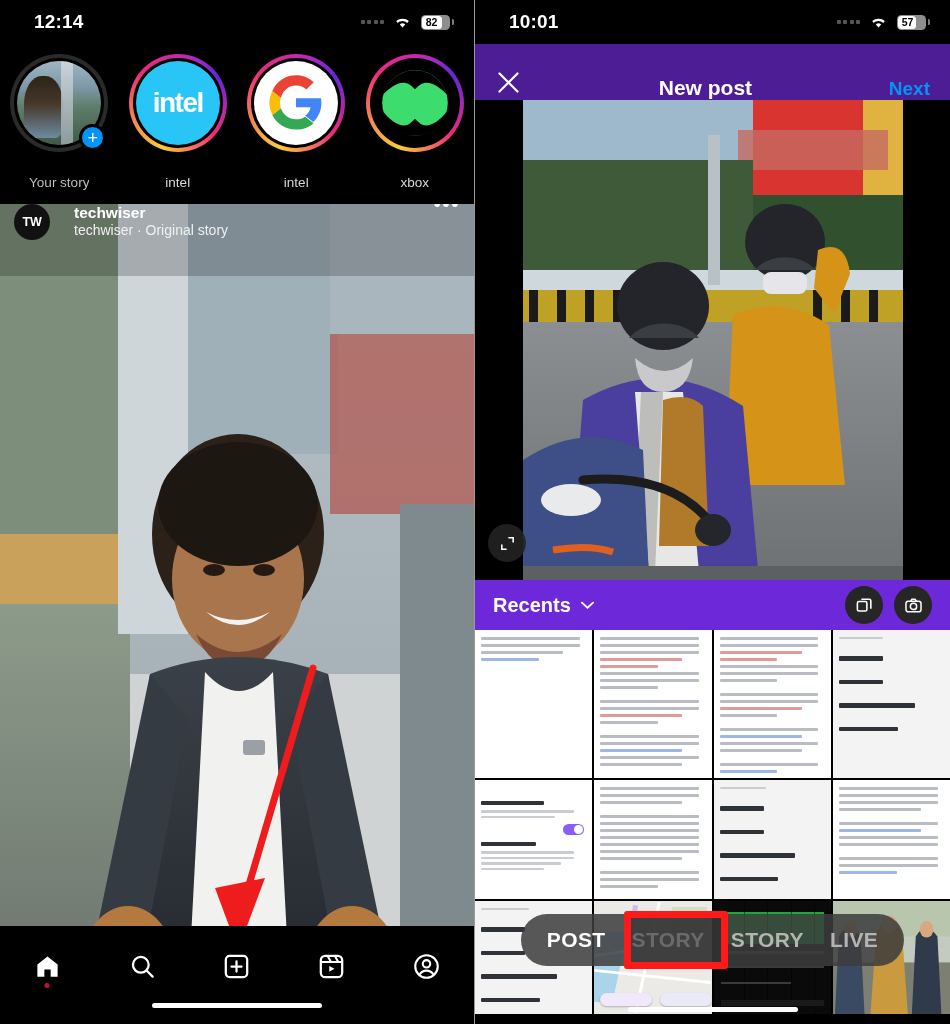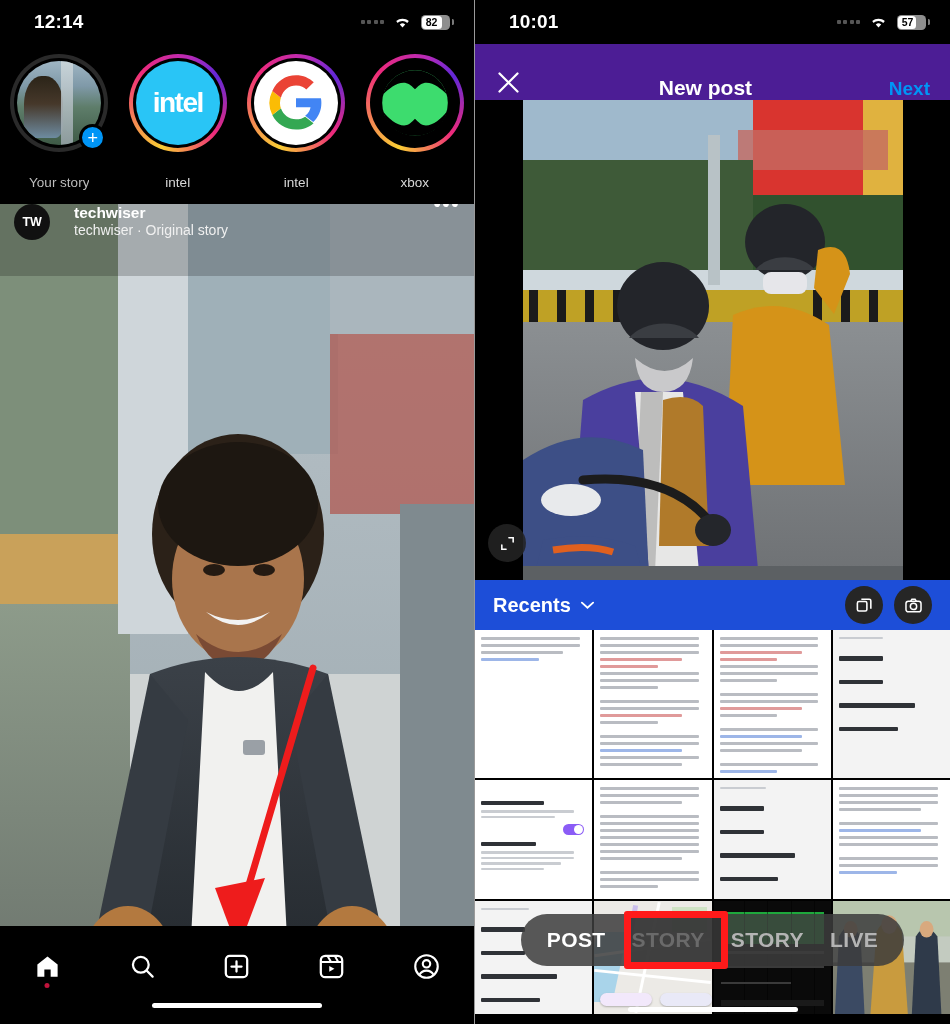--- a/index.html
+++ b/index.html
@@ -134,21 +134,21 @@
   .nav-next{ color:#0095f6; font-size:19px; font-weight:700; }
   .preview{
     position:relative; height:480px; background:#000; display:flex; align-items:center; justify-content:center;
   }
   .preview-img{ width:380px; height:480px; overflow:hidden; position:relative; }
   .expand{
     position:absolute; left:13px; bottom:18px; width:38px;height:38px;border-radius:50%;
     background:rgba(35,35,35,.88); display:flex;align-items:center;justify-content:center; z-index:5;
   }
   .recents{
-    height:50px; background:#1d4ed8; display:flex;align-items:center; padding:16px 18px; color:#fff;
+    height:50px; background:#6d28d9; display:flex;align-items:center; padding:16px 18px; color:#fff;
   }
   .recents-label{ font-size:20px;font-weight:700; }
   .chev{ margin-left:9px; }
   .rec-actions{ margin-left:auto; display:flex; gap:11px; }
   .rbtn{ width:38px;height:38px;border-radius:50%;background:#262626;
          display:flex;align-items:center;justify-content:center;}
   .grid{
     position:relative; display:grid; grid-template-columns:repeat(4,1fr); gap:2px;
     background:#000; height:386px; overflow:hidden;
   }

